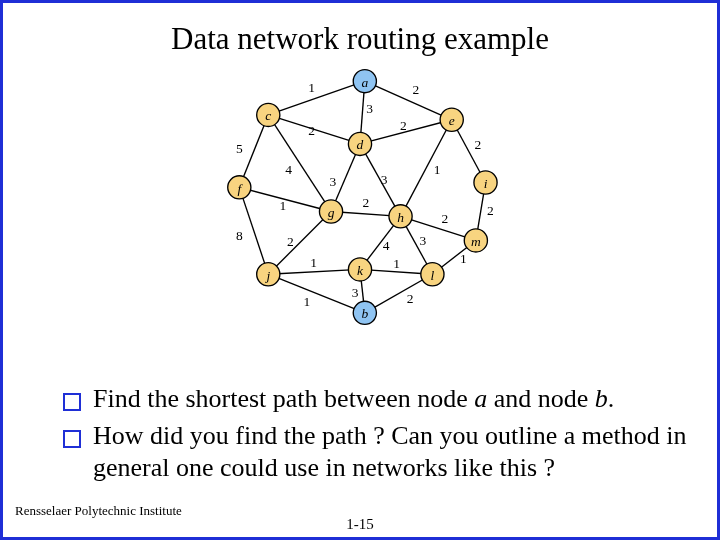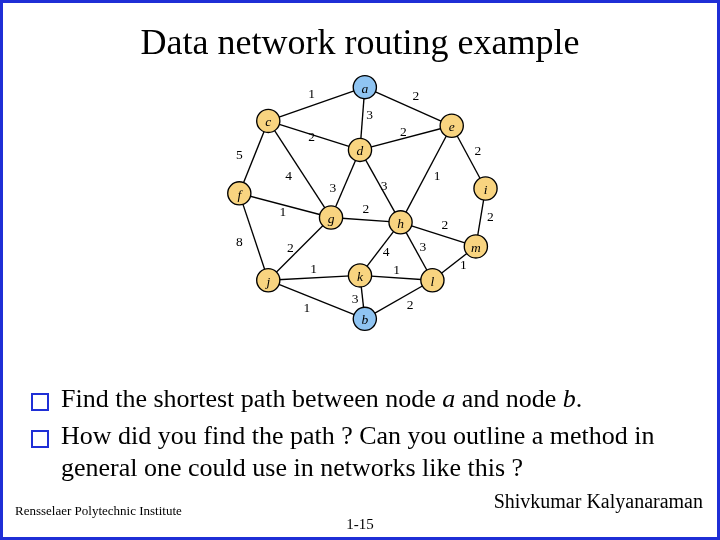--- a/index.html
+++ b/index.html
@@ -15,21 +15,21 @@
   .slide {
     box-sizing: border-box;
     width: 720px;
     height: 540px;
     border: 3px solid #1f2fd6;
     position: relative;
     background: #fff;
   }
   .title {
     text-align: center;
-    font-size: 36px;
+    font-size: 31px;
     color: #000;
     margin-top: 18px;
     font-weight: normal;
   }
   .graph-wrap {
     width: 100%;
     display: flex;
     justify-content: center;
   }
   svg.graph {
@@ -53,20 +53,21 @@
     position: absolute;
     left: 28px;
     right: 28px;
     top: 380px;
     font-size: 26px;
     line-height: 1.25;
   }
   .bullet {
     display: flex;
     margin-bottom: 4px;
+    margin-left: 32px;
   }
   .bullet .mark {
     width: 14px;
     height: 14px;
     border: 2px solid #1f2fd6;
     margin-top: 10px;
     margin-right: 12px;
     flex-shrink: 0;
   }
   .footer-left {
@@ -215,16 +216,15 @@
       <div class="mark"></div>
       <div>Find the shortest path between node <i>a</i> and node <i>b</i>.</div>
     </div>
     <div class="bullet">
       <div class="mark"></div>
       <div>How did you find the path ? Can you outline a method in general one could use in networks like this ?</div>
     </div>
   </div>
 
   <div class="footer-left">Rensselaer Polytechnic Institute</div>
-  <div class="footer-right">Shivkumar Kalyanaraman</div>
   <div class="footer-center">1-15</div>
 
 </div>
 
 </body></html>

